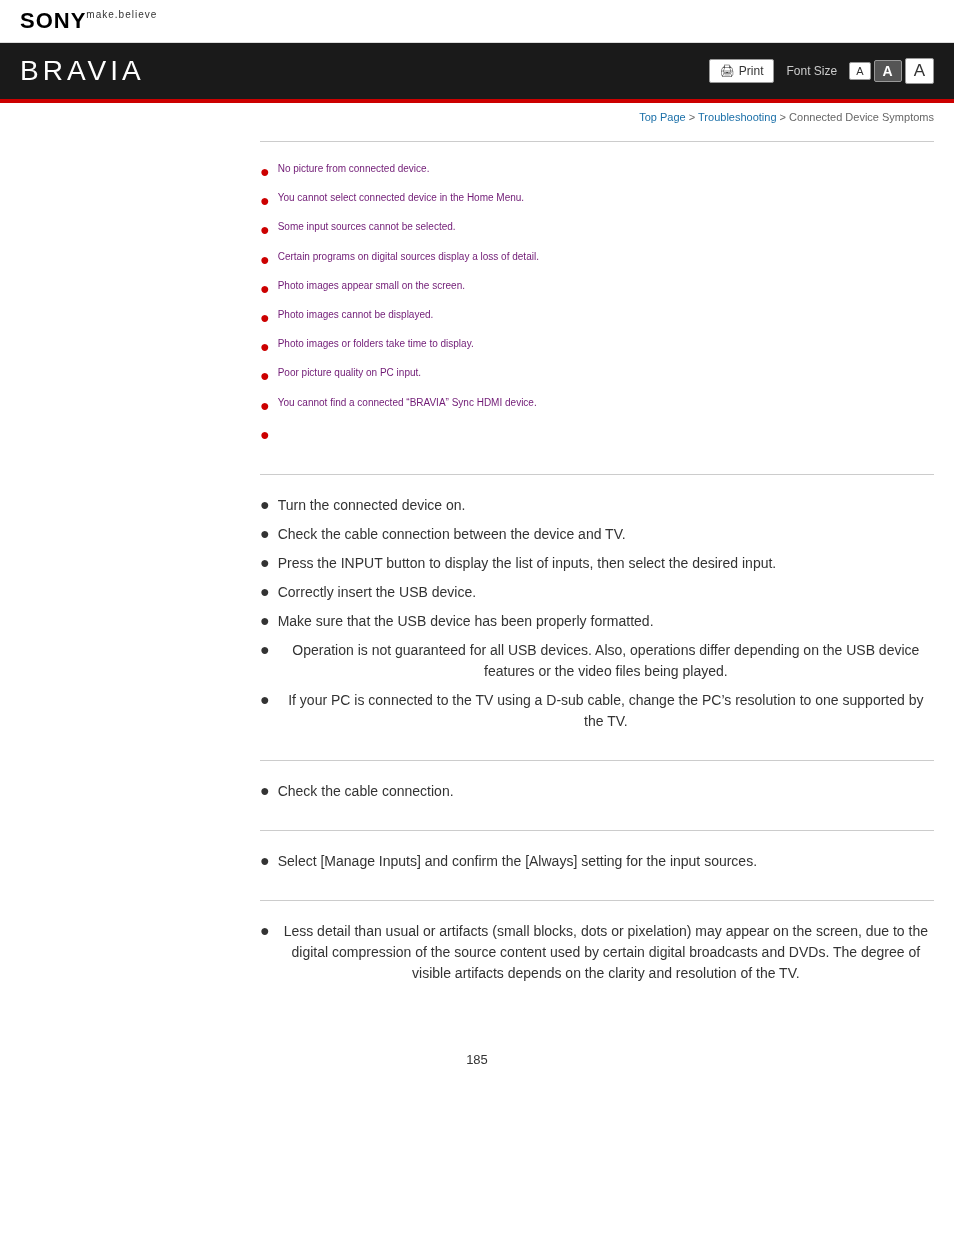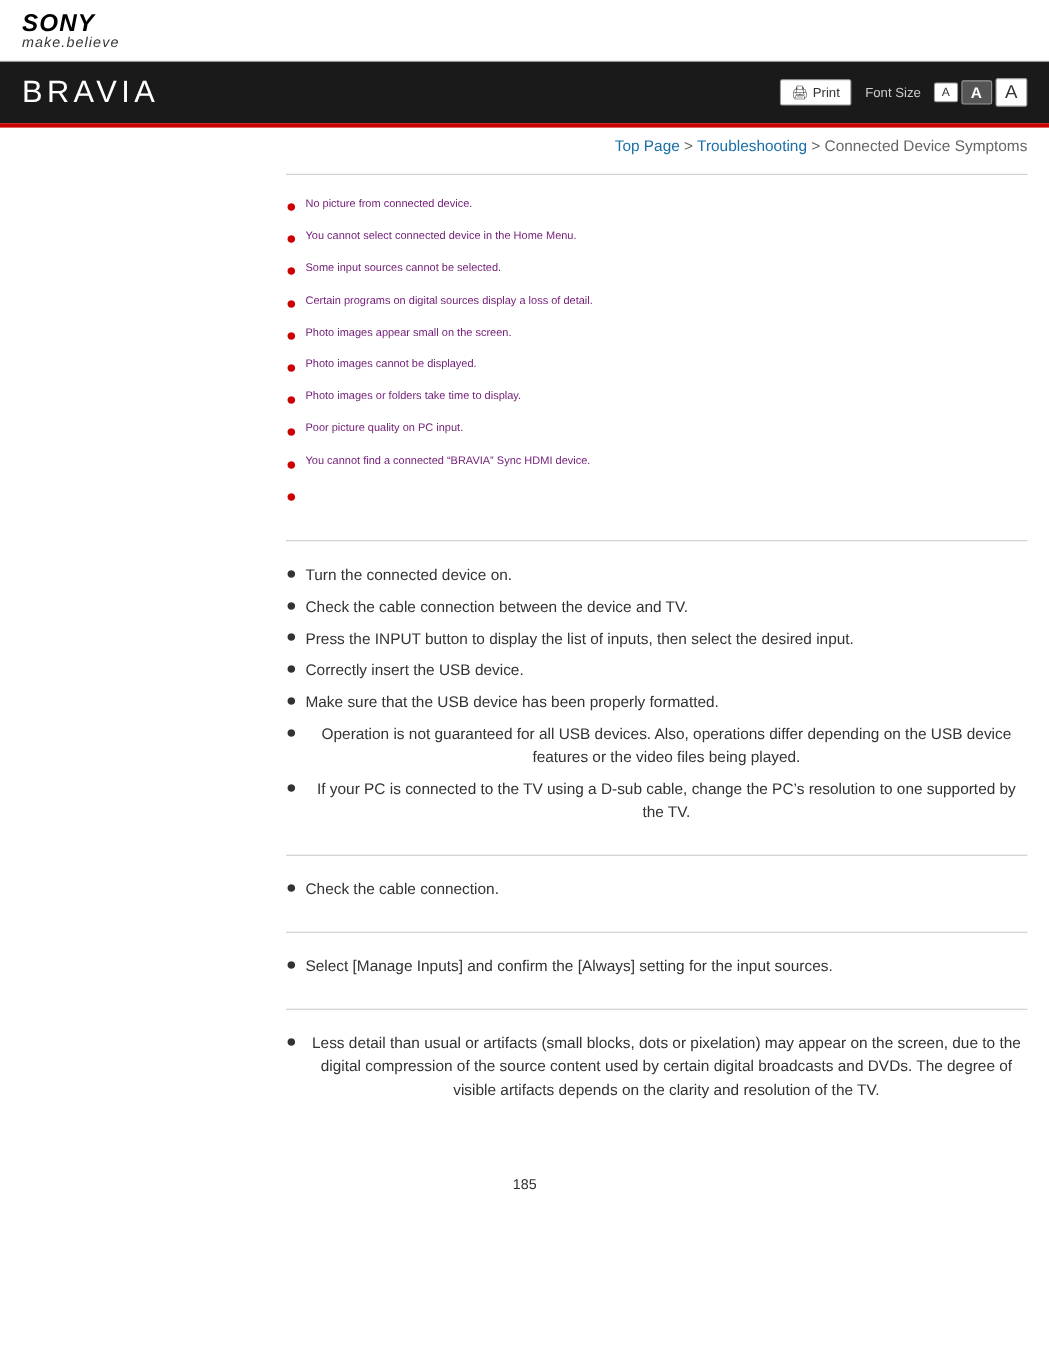--- a/index.html
+++ b/index.html
@@ -12,34 +12,33 @@
     }
 
     
     .top-bar {
       background: #fff;
       padding: 10px 20px;
       border-bottom: 1px solid #ddd;
     }
     .sony-logo {
       display: flex;
-      flex-direction: column;
+      flex-direction: row;
       align-items: flex-start;
       line-height: 1;
-      font-style: italic;
     }
     .sony-text {
       font-size: 22px;
       font-weight: 900;
       letter-spacing: 1px;
       color: #000;
       font-family: Arial Black, Arial, sans-serif;
     }
     .sony-tagline {
-      font-size: 13px;
+      font-size: 10px;
       color: #333;
       letter-spacing: 1px;
     }
 
     
     .bravia-bar {
       background: #1a1a1a;
       color: #fff;
       display: flex;
       align-items: center;
@@ -96,21 +95,21 @@
     
     .red-accent {
       height: 4px;
       background: #cc0000;
     }
 
     
     .breadcrumb-bar {
       text-align: right;
       padding: 8px 20px;
-      font-size: 14px;
+      font-size: 11px;
     }
     .breadcrumb-bar a {
       color: #1a6fa8;
       text-decoration: none;
     }
     .breadcrumb-bar span { color: #666; }
 
     
     .main-content {
       padding: 10px 20px 20px 260px;

